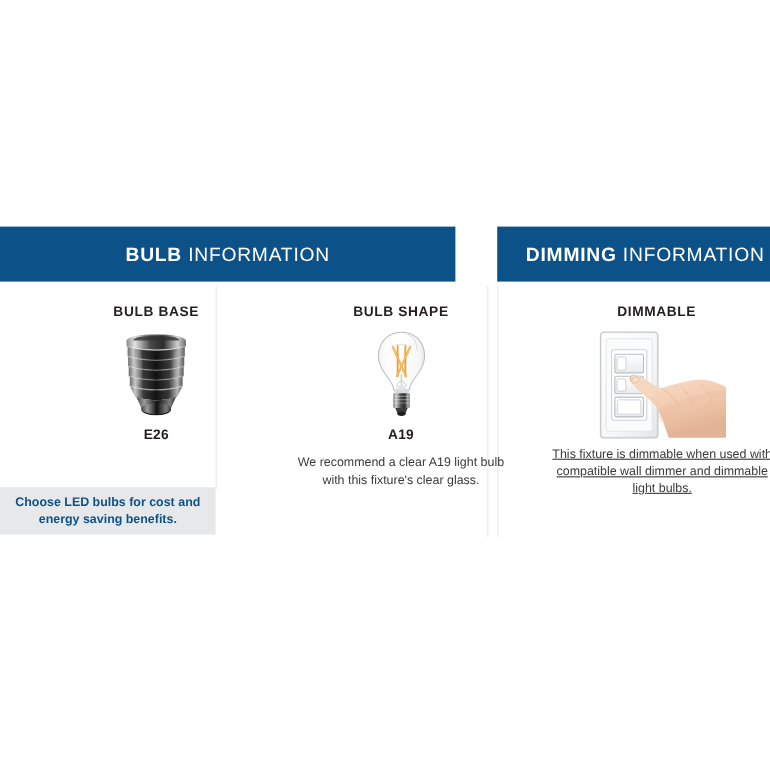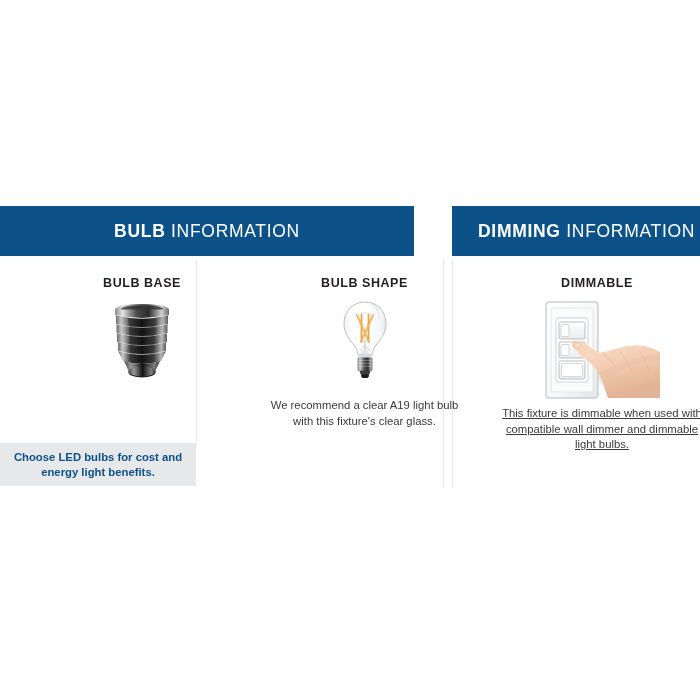--- a/index.html
+++ b/index.html
@@ -212,20 +212,21 @@
 
         <path d="M18 60 Q36 66 54 60 L49 71 Q36 76 23 71 Z" fill="url(#tipG)"></path>
         <ellipse cx="36" cy="71.5" rx="13.5" ry="5" fill="#1a1a1a"></ellipse>
         <ellipse cx="36" cy="70.5" rx="13.5" ry="5" fill="url(#tipG)"></ellipse>
 
         <ellipse cx="20" cy="32" rx="3.4" ry="16" fill="#ffffff" opacity="0.13"></ellipse>
         <ellipse cx="54" cy="32" rx="2.6" ry="14" fill="#ffffff" opacity="0.10"></ellipse>
       </svg>
     </div>
 
+    <div class="art-label">E26</div>
   </div>
 
   <div class="col col-bulb-shape">
     <div class="col-heading">BULB SHAPE</div>
 
     <div class="art">
       <svg width="54" height="86" viewBox="0 0 54 86" aria-hidden="true">
         <defs>
           <linearGradient id="glassG" x1="0" y1="0" x2="1" y2="0">
             <stop offset="0" stop-color="#f2f4f5"></stop>
@@ -273,20 +274,21 @@
         <path d="M23.5 13.6 Q27 11.8 30.5 13.6" fill="none" stroke="#e3e7ea" stroke-width="1"></path>
 
         <path d="M20 54.5 L34 54.5 L33.4 58 L20.6 58 Z" fill="#d9dcde"></path>
         <rect x="19.6" y="57.5" width="14.8" height="13.5" rx="1.2" fill="url(#baseG2)"></rect>
         <path d="M19.8 60.3 H34.2 M19.8 63.3 H34.2 M19.8 66.3 H34.2" stroke="#ffffff" stroke-opacity="0.35" stroke-width="1"></path>
         <path d="M21.4 70.8 L32.6 70.8 L30.6 76 L23.4 76 Z" fill="#3b3b3b"></path>
         <ellipse cx="27" cy="76.2" rx="3.8" ry="1.9" fill="#1c1c1c"></ellipse>
       </svg>
     </div>
 
+    <div class="art-label">A19</div>
     <div class="col-desc">We recommend a clear A19 light bulb with this fixture's clear glass.</div>
   </div>
 
   <div class="col col-dimmable">
     <div class="col-heading">DIMMABLE</div>
 
     <div class="art" style="height:104px;margin-top:6px;">
       <svg width="130" height="104" viewBox="0 0 130 104" aria-hidden="true">
         <defs>
           <linearGradient id="plateG" x1="0" y1="0" x2="1" y2="1">
@@ -349,14 +351,14 @@
         <path d="M66 78 C 74 74 86 68 98 64 C 108 60.5 118 58.5 128 58.5 L128 64 C 116 64.5 104 67.5 94 72 C 84 76.5 74 83 68 89 Z" fill="#e8bfa2" opacity="0.32"></path>
       </svg>
     </div>
 
     <div class="col-desc" style="margin-top:6px;text-decoration:underline;">This fixture is dimmable when used with compatible wall dimmer and dimmable light bulbs.</div>
   </div>
 
 </div>
 
 <div class="callout">
-  <div class="callout-text">Choose LED bulbs for cost and energy light benefits.</div>
+  <div class="callout-text">Choose LED bulbs for cost and energy saving benefits.</div>
 </div>
 
 </body></html>

